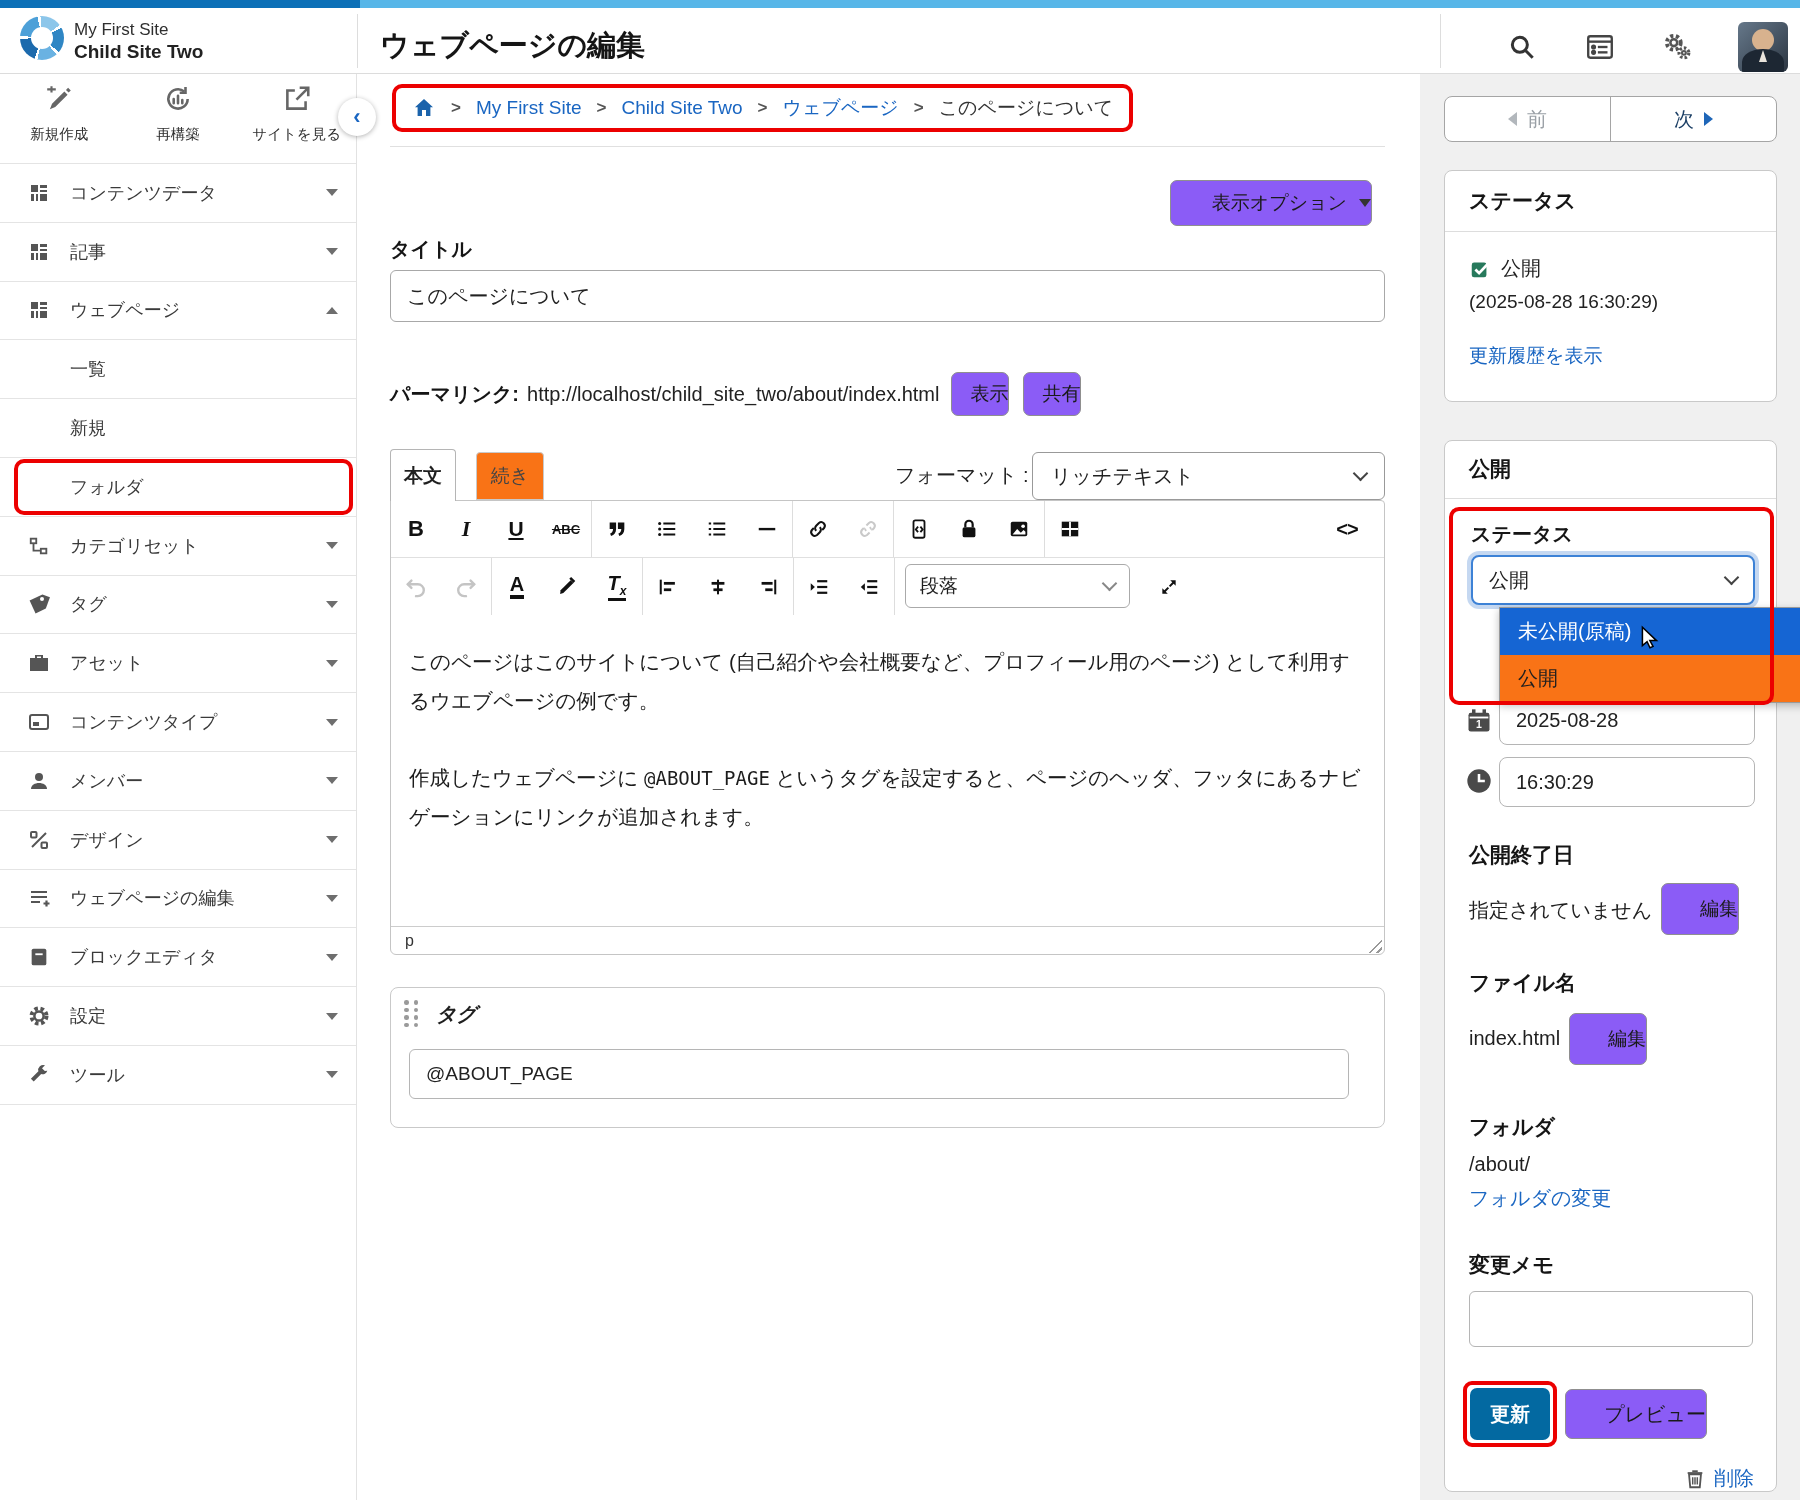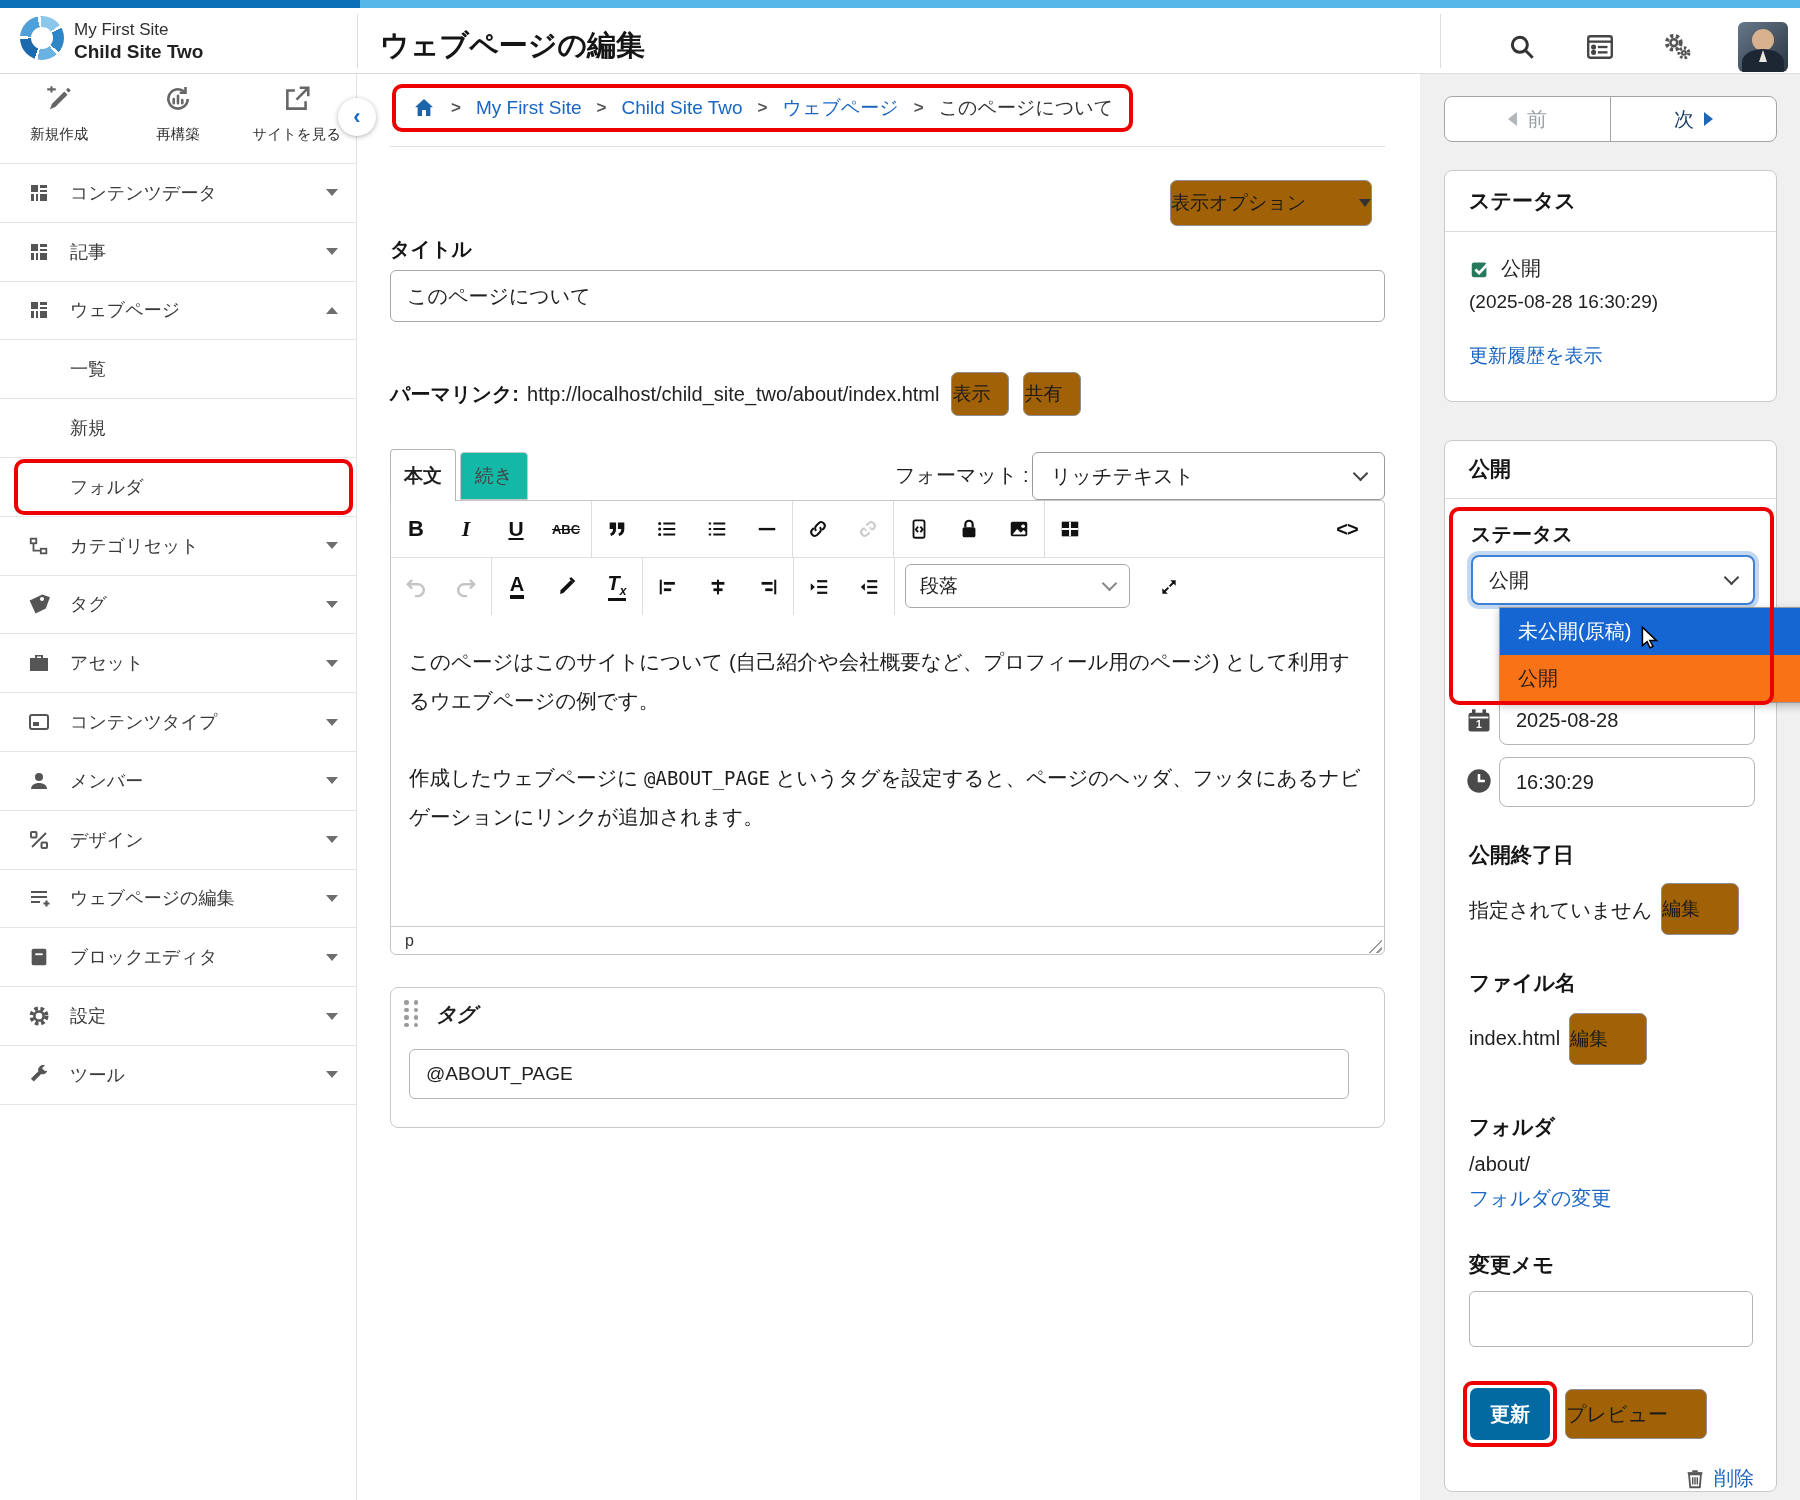--- a/index.html
+++ b/index.html
@@ -41,31 +41,31 @@
   .tri-up{width:0;height:0;border-left:6px solid transparent;border-right:6px solid transparent;border-bottom:7px solid #6e6e6e;}
   .redbox-folder{position:absolute;left:14px;right:3px;top:1px;bottom:1px;border:4px solid var(--red);border-radius:10px;pointer-events:none;z-index:4;}
   .collapse{left:338px;top:98px;width:38px;height:38px;border-radius:50%;background:#fff;box-shadow:0 1px 5px rgba(0,0,0,.3);display:flex;align-items:center;justify-content:center;color:var(--link);font-size:22px;font-weight:700;z-index:5;cursor:pointer;}
   
   .breadcrumb{left:392px;top:84px;height:48px;display:flex;align-items:center;gap:15px;border:4px solid var(--red);border-radius:10px;padding:0 16px;}
   .bc-link{color:var(--link);font-size:19px;cursor:pointer;}
   .bc-sep{color:#555;font-size:17px;font-weight:700;}
   .bc-cur{color:#333;font-size:19px;}
   .bc-rule{left:390px;top:146px;width:995px;height:1px;background:#e0e0e0;}
   
-  .btn{display:inline-flex;align-items:center;justify-content:space-between;background:#a16207;border:1px solid #8f8f8f;border-radius:7px;font-size:19px;color:#1a1a1a;cursor:pointer;font-family:inherit;}
+  .btn{display:inline-flex;align-items:center;justify-content:flex-end;background:#8b5cf6;border:1px solid #8f8f8f;border-radius:7px;font-size:19px;color:#1a1a1a;cursor:pointer;font-family:inherit;}
   .dispopt{left:1170px;top:180px;width:202px;height:46px;gap:12px;}
   .caret{width:0;height:0;border-left:6px solid transparent;border-right:6px solid transparent;border-top:8px solid #333;}
   .flabel{font-size:20px;font-weight:700;color:#151515;}
   .titleinput{left:390px;top:270px;width:995px;height:52px;border:1px solid #a8a8a8;border-radius:6px;font-size:20px;padding:0 16px;color:#222;font-family:inherit;}
   .permalink{left:390px;top:372px;display:flex;align-items:center;gap:8px;}
   .permalink .url{font-size:20px;color:#222;}
   
   .tab{position:absolute;display:flex;align-items:center;justify-content:center;font-size:19px;cursor:pointer;}
   .tab-active{left:390px;top:449px;width:66px;height:52px;background:#fff;border:1px solid #b5b5b5;border-bottom:none;border-radius:4px 4px 0 0;font-weight:700;z-index:2;}
-  .tab-idle{left:460px;top:452px;width:68px;height:48px;background:#14b8a6;border:1px solid #c9c9c9;border-radius:4px 4px 0 0;color:#444;}
+  .tab-idle{left:476px;top:452px;width:68px;height:48px;background:#f97316;border:1px solid #c9c9c9;border-radius:4px 4px 0 0;color:#444;}
   .fmtlabel{left:895px;top:462px;font-size:20px;color:#222;}
   .fmtselect{left:1032px;top:452px;width:353px;height:48px;border:1px solid #999;border-radius:6px;background:#fff;display:flex;align-items:center;padding:0 18px;font-size:20px;cursor:pointer;gap:19px;}
   .chev{width:11px;height:11px;border-right:2.4px solid #444;border-bottom:2.4px solid #444;transform:rotate(45deg);margin-left:auto;margin-top:-6px;}
   .editor{left:390px;top:500px;width:995px;height:455px;border:1px solid #c5c5c5;border-radius:0 4px 6px 6px;background:#fff;}
   .tbrow{display:flex;align-items:stretch;height:57px;}
   .tbrow1{border-bottom:1px solid #e0e0e0;}
   .tb{width:50px;display:flex;align-items:center;justify-content:center;cursor:pointer;font-size:21px;color:#111;}
   .sep{width:1px;background:#ddd;}
   .tb b{font-size:22px;}
   .tb .it{font-style:italic;font-family:"Liberation Serif","DejaVu Serif",serif;font-weight:700;font-size:22px;}

